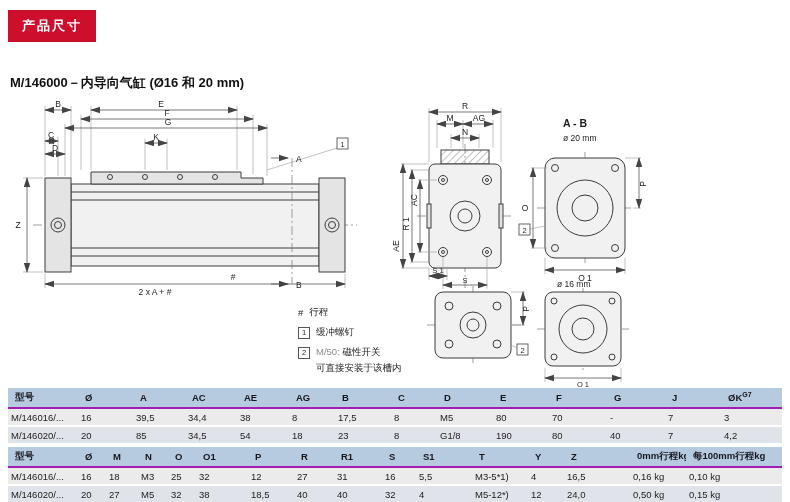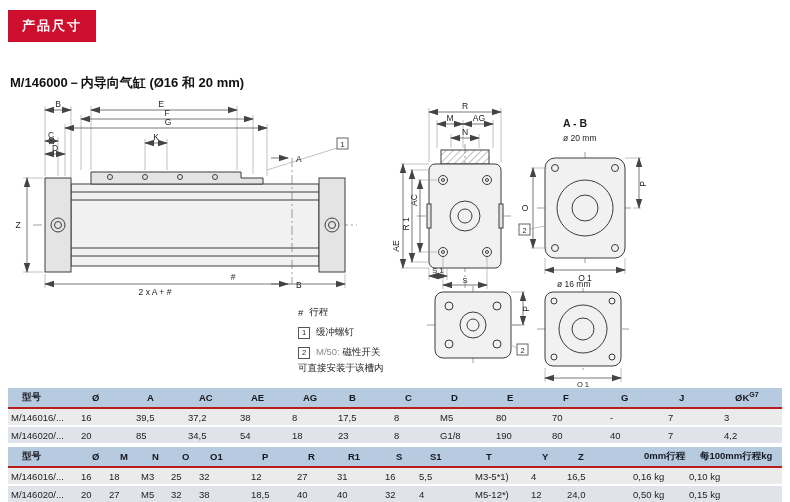--- a/index.html
+++ b/index.html
@@ -13,25 +13,25 @@
   svg .dim{stroke:#555;stroke-width:0.8;fill:none}
   svg .ext{stroke:#999;stroke-width:0.6}
   svg .cl{stroke:#777;stroke-width:0.7;stroke-dasharray:9 3 2 3;fill:none}
   svg .box{fill:#fff;stroke:#555;stroke-width:0.9}
   svg text{font-family:"Liberation Sans",sans-serif;font-size:8.5px;fill:#1c1c1c}
   svg text.big{font-size:10.5px;font-weight:bold}
   svg text.small{font-size:7.5px}
   .legend{position:absolute;left:298px;top:306px;font-size:9.5px;color:#222}
   .legend-row{display:flex;align-items:center;gap:6px;margin-bottom:7px}
   .numbox{width:12px;height:12px;border:1px solid #555;font-size:7.5px;display:flex;align-items:center;justify-content:center;background:#fff;flex:0 0 auto}
-  .indent{margin-top:-4px}
+  .indent{margin-left:18px;margin-top:-4px}
   .muted{color:#8a8a8a}
   .tables{position:absolute;left:8px;top:388px;width:774px}
   table{border-collapse:collapse;width:774px;table-layout:fixed;font-size:9.5px;margin-bottom:2px}
-  th{background:var(--table_header_bg,#b7cbe0);text-align:left;font-weight:bold;padding:3px 14px;color:#16161d;border-bottom:2px solid #b91c1c;white-space:nowrap;overflow:hidden}
+  th{background:var(--table_header_bg,#b7cbe0);text-align:left;font-weight:bold;padding:3px 7px;color:#16161d;border-bottom:2px solid #a21caf;white-space:nowrap;overflow:hidden}
   td{padding:2.5px 3px;border-bottom:2px solid #fff;color:#222;white-space:nowrap;overflow:hidden}
   tr.r-a td{background:var(--row_a,#ebebeb)}
   tr.r-b td{background:var(--row_b,#e0e4ea)}
   sup{font-size:7px}
 </style>
 </head>
 <body>
 
 <div class="banner">产品尺寸</div>
 <div class="title">M/146000－内导向气缸 (Ø16 和 20 mm)</div>
@@ -290,21 +290,21 @@
         <th>G</th>
         <th>J</th>
         <th><span>ØK</span><sup>G7</sup></th>
       </tr>
     </thead>
     <tbody>
       <tr class="r-a">
         <td>M/146016/...</td>
         <td>16</td>
         <td>39,5</td>
-        <td>37,2</td>
+        <td>34,4</td>
         <td>38</td>
         <td>8</td>
         <td>17,5</td>
         <td>8</td>
         <td>M5</td>
         <td>80</td>
         <td>70</td>
         <td>-</td>
         <td>7</td>
         <td>3</td>

